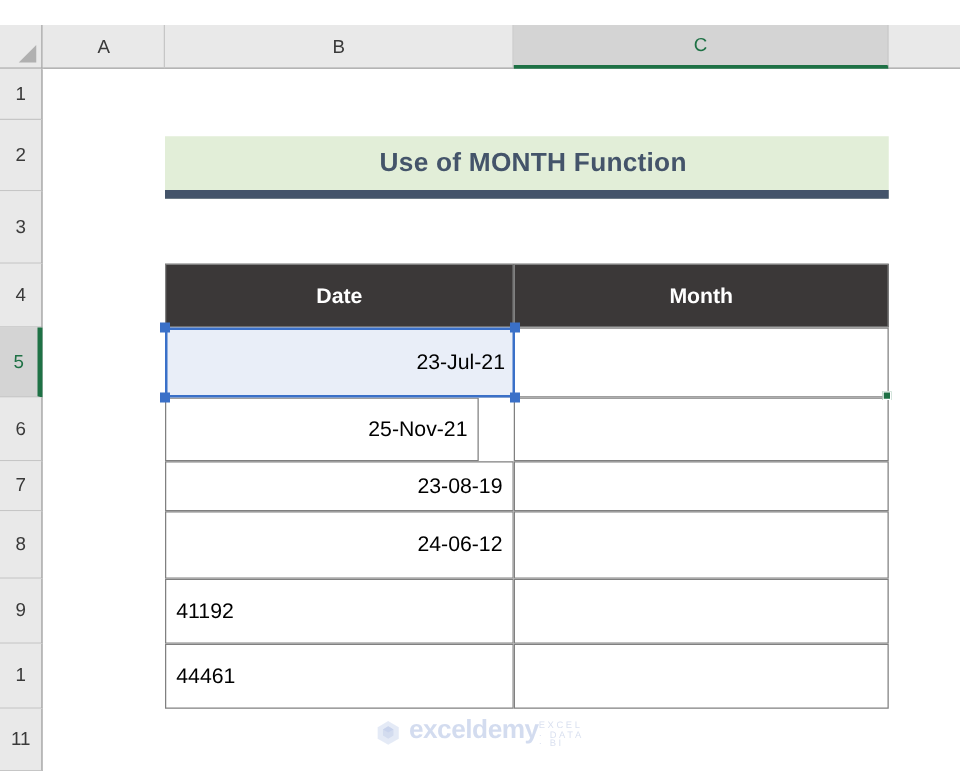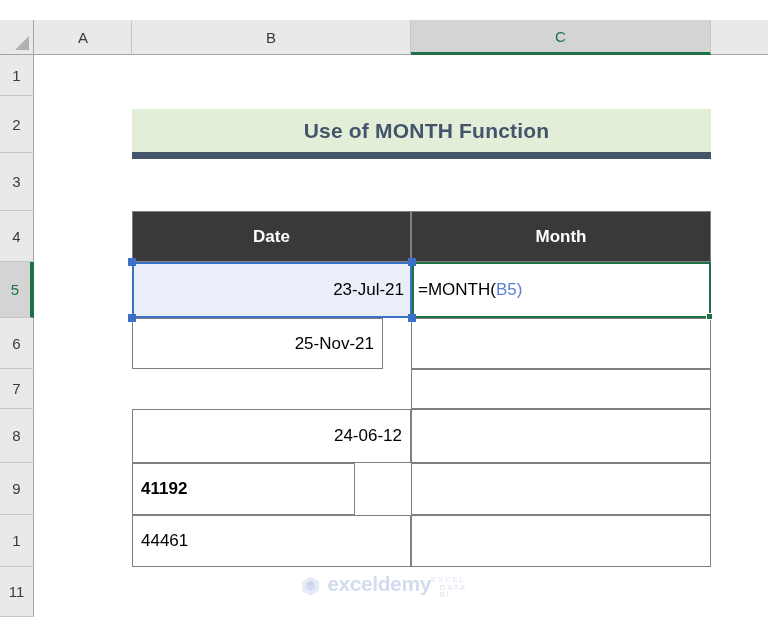--- a/index.html
+++ b/index.html
@@ -282,32 +282,35 @@
       <span></span>
     </div>
 
     <div class="tbl-cell right" style="left:97px; top:262px; width:251px; height:51px;">
       <span>25-Nov-21</span>
     </div>
     <div class="tbl-cell left" style="left:376px; top:262px; width:300px; height:51px;">
       <span></span>
     </div>
 
+    <div class="tbl-cell right" style="left:97px; top:313px; width:279px; height:40px;">
+      <span>23-08-19</span>
+    </div>
     <div class="tbl-cell left" style="left:376px; top:313px; width:300px; height:40px;">
       <span></span>
     </div>
 
     <div class="tbl-cell right" style="left:97px; top:353px; width:279px; height:54px;">
       <span>24-06-12</span>
     </div>
     <div class="tbl-cell left" style="left:376px; top:353px; width:300px; height:54px;">
       <span></span>
     </div>
 
-    <div class="tbl-cell left" style="left:97px; top:407px; width:223px; height:52px;font-weight:bold;">
+    <div class="tbl-cell left" style="left:97px; top:407px; width:279px; height:52px;">
       <span>41192</span>
     </div>
     <div class="tbl-cell left" style="left:376px; top:407px; width:300px; height:52px;">
       <span></span>
     </div>
 
     <div class="tbl-cell left" style="left:97px; top:459px; width:279px; height:52px;">
       <span>44461</span>
     </div>
     <div class="tbl-cell left" style="left:376px; top:459px; width:300px; height:52px;">
@@ -315,23 +318,20 @@
     </div>
 
     <div class="ref-cell" style="left:97px; top:206px; width:280px; height:56px;">
       <span>23-Jul-21</span>
     </div>
     <div class="ref-handle" style="left:93px;  top:202px;"></div>
     <div class="ref-handle" style="left:373px; top:202px;"></div>
     <div class="ref-handle" style="left:93px;  top:258px;"></div>
     <div class="ref-handle" style="left:373px; top:258px;"></div>
 
-    <div class="active-cell" style="left:377px; top:206px; width:299px; height:56px;">
-      <span class="f-plain">=MONTH(</span><span class="f-ref">B5</span><span class="f-paren">)</span>
-    </div>
     <div class="fill-handle" style="left:671px; top:257px;"></div>
 
   </div>
 
   <div class="watermark">
     <svg width="30" height="30" viewBox="0 0 30 30">
       <polygon points="15,2 27,9 27,22 15,29 3,22 3,9" fill="#dbe3f3"></polygon>
       <polygon points="15,8 21,11.5 21,18.5 15,22 9,18.5 9,11.5" fill="#c3cfea"></polygon>
       <polygon points="15,8 21,11.5 15,15 9,11.5" fill="#b4c3e6"></polygon>
     </svg>

